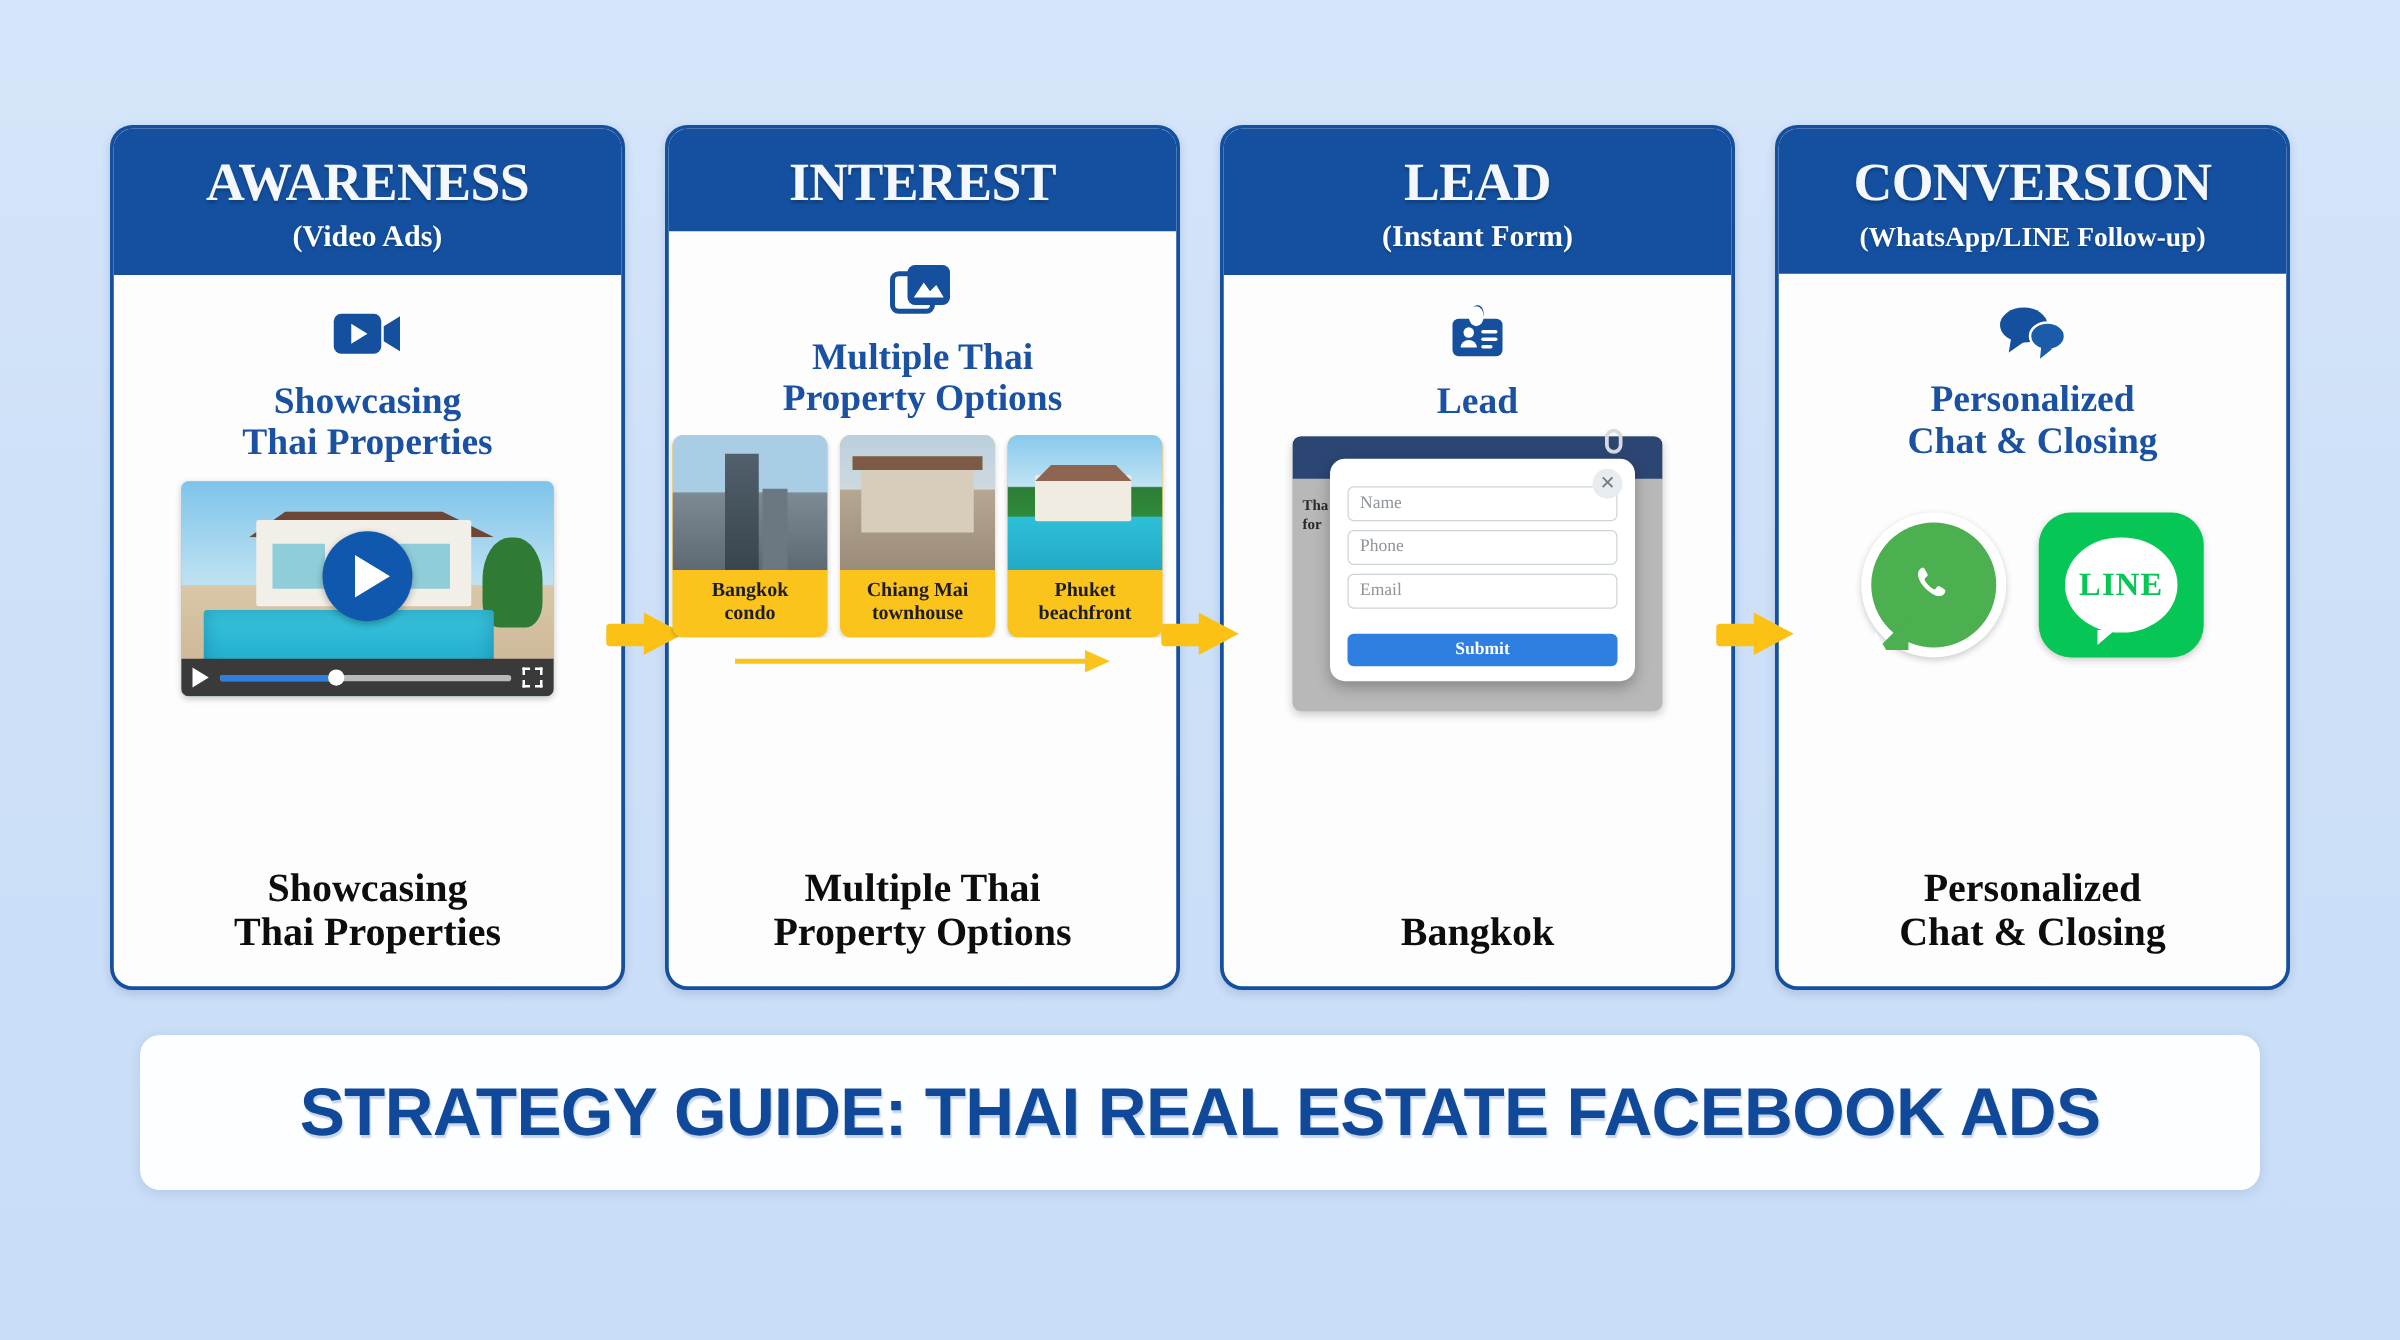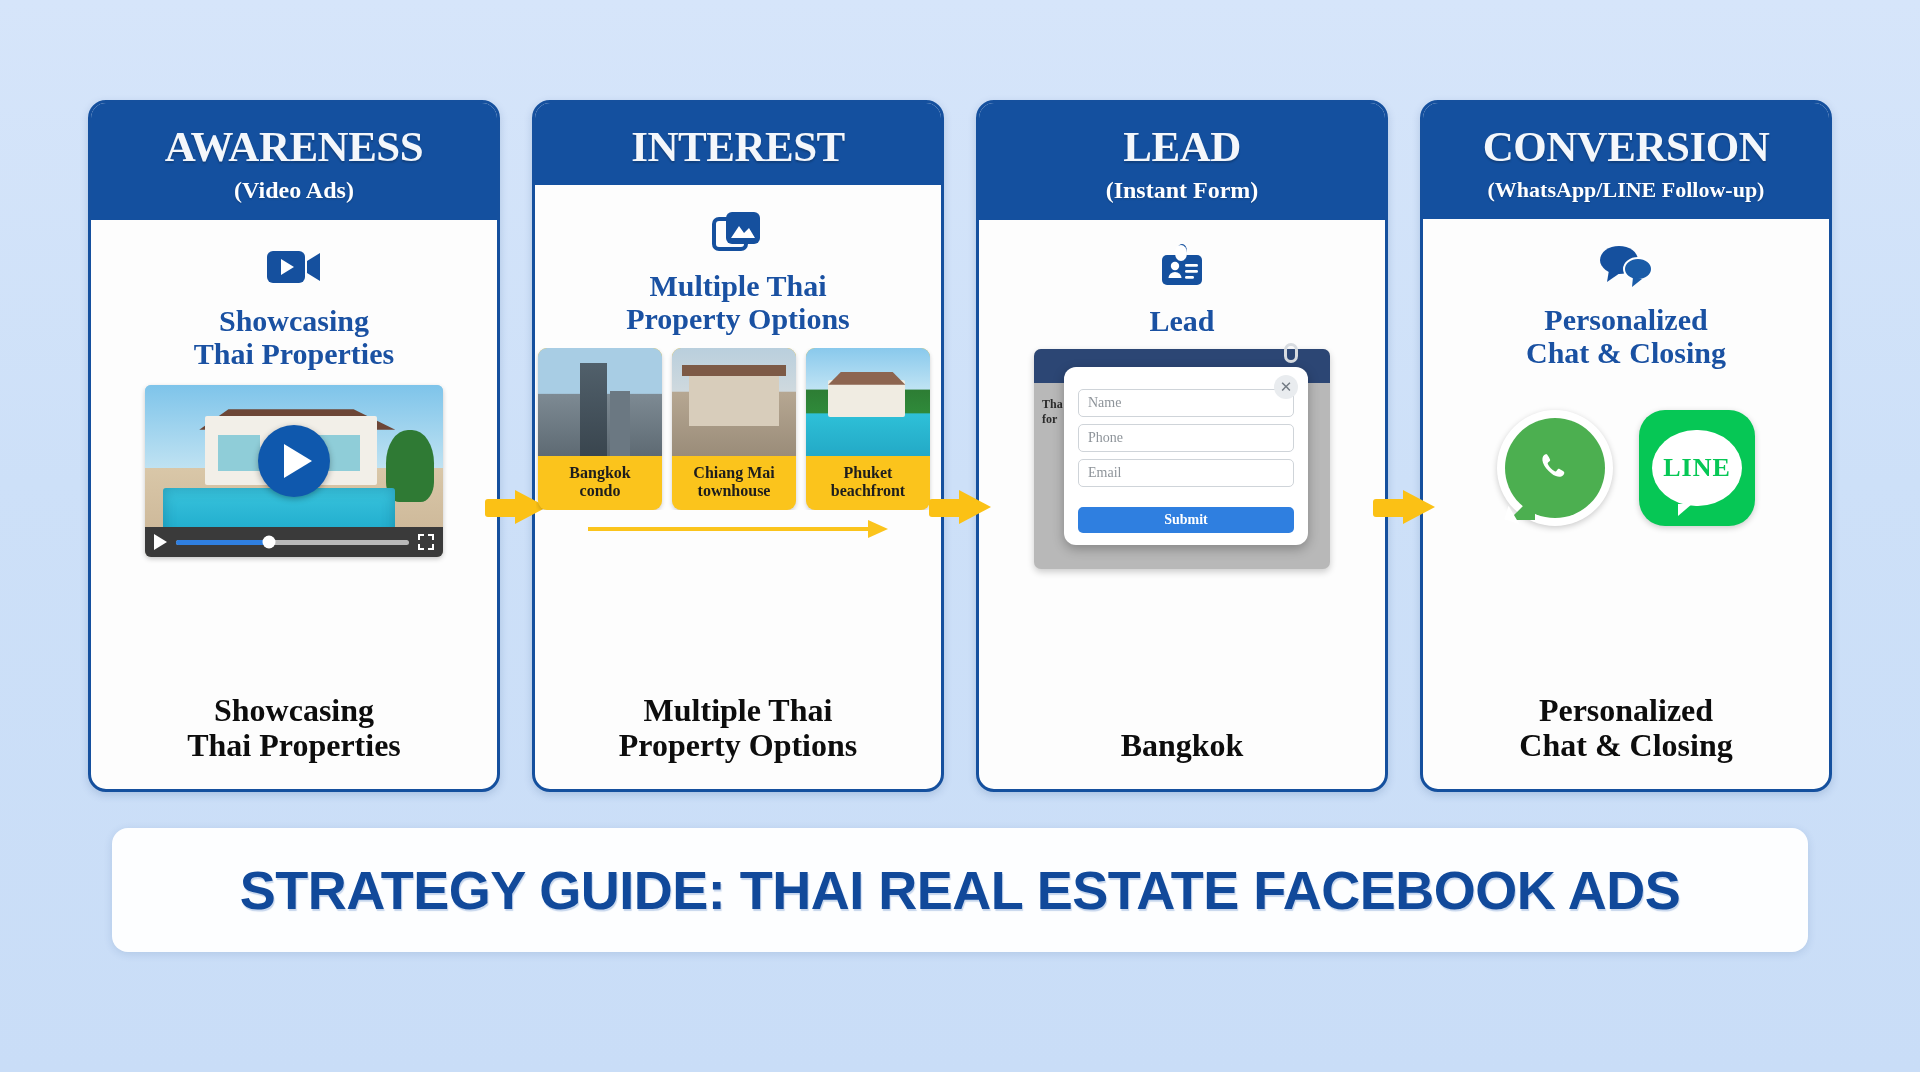--- a/index.html
+++ b/index.html
@@ -299,21 +299,21 @@
     background: #4caf50;
     display:flex; align-items:center; justify-content:center;
   }
   .wa-in:after {
     content:""; position:absolute; left:9px; bottom:4px;
     width:0;height:0;border-left:16px solid #fff;border-top:14px solid transparent;
     transform: rotate(18deg);
   }
   .wa-tail { position:absolute; left:12px; bottom:6px; width:26px;height:26px; background:#4caf50; clip-path: polygon(0 100%, 100% 0, 100% 100%); }
   .line-app {
-    width: 116px; height: 116px; border-radius: 26px;
+    width: 132px; height: 116px; border-radius: 26px;
     background:#06c755;
     display:flex; align-items:center; justify-content:center;
     box-shadow: 0 2px 6px rgba(0,0,0,.2);
     position:relative;
   }
   .line-bub {
     width: 90px; height: 76px; border-radius: 44px/38px;
     background:#fff;
     display:flex; align-items:center; justify-content:center;
     color:#06c755; font-size:26px; font-weight:bold; letter-spacing:1px;

